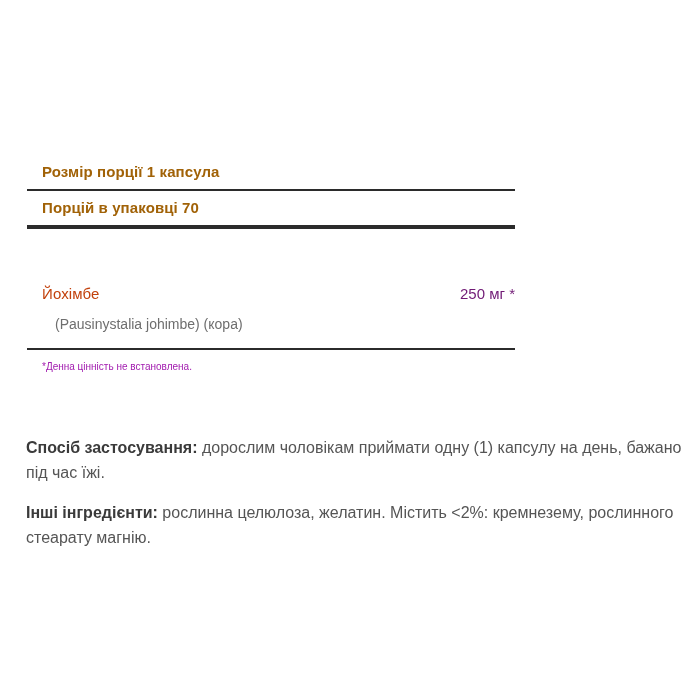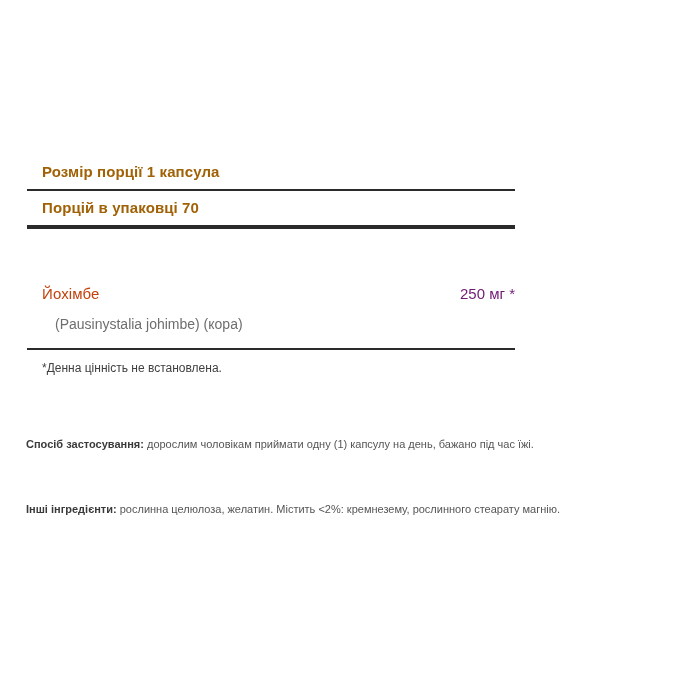--- a/index.html
+++ b/index.html
@@ -83,32 +83,32 @@
   }
 
   .subline {
     font-size: 14px;
     color: #6e6e6e;
     padding: 3px 0 4px 28px;
     line-height: 1.5;
   }
 
   .footnote {
-    font-size: 12px;
-    color: #404040;
+    font-size: 10px;
+    color: #a21caf;
     padding: 9px 0 0 15px;
     line-height: 1.5;
   }
 
   
   .para {
     position: absolute;
     left: 26px;
     width: 662px;
-    font-size: 11px;
+    font-size: 16px;
     line-height: 1.55;
     color: #555555;
   }
   .para b {
     font-weight: bold;
     color: #3a3a3a;
   }
 
   #directions { top: 436px; }
   #other-ingredients { top: 501px; }

